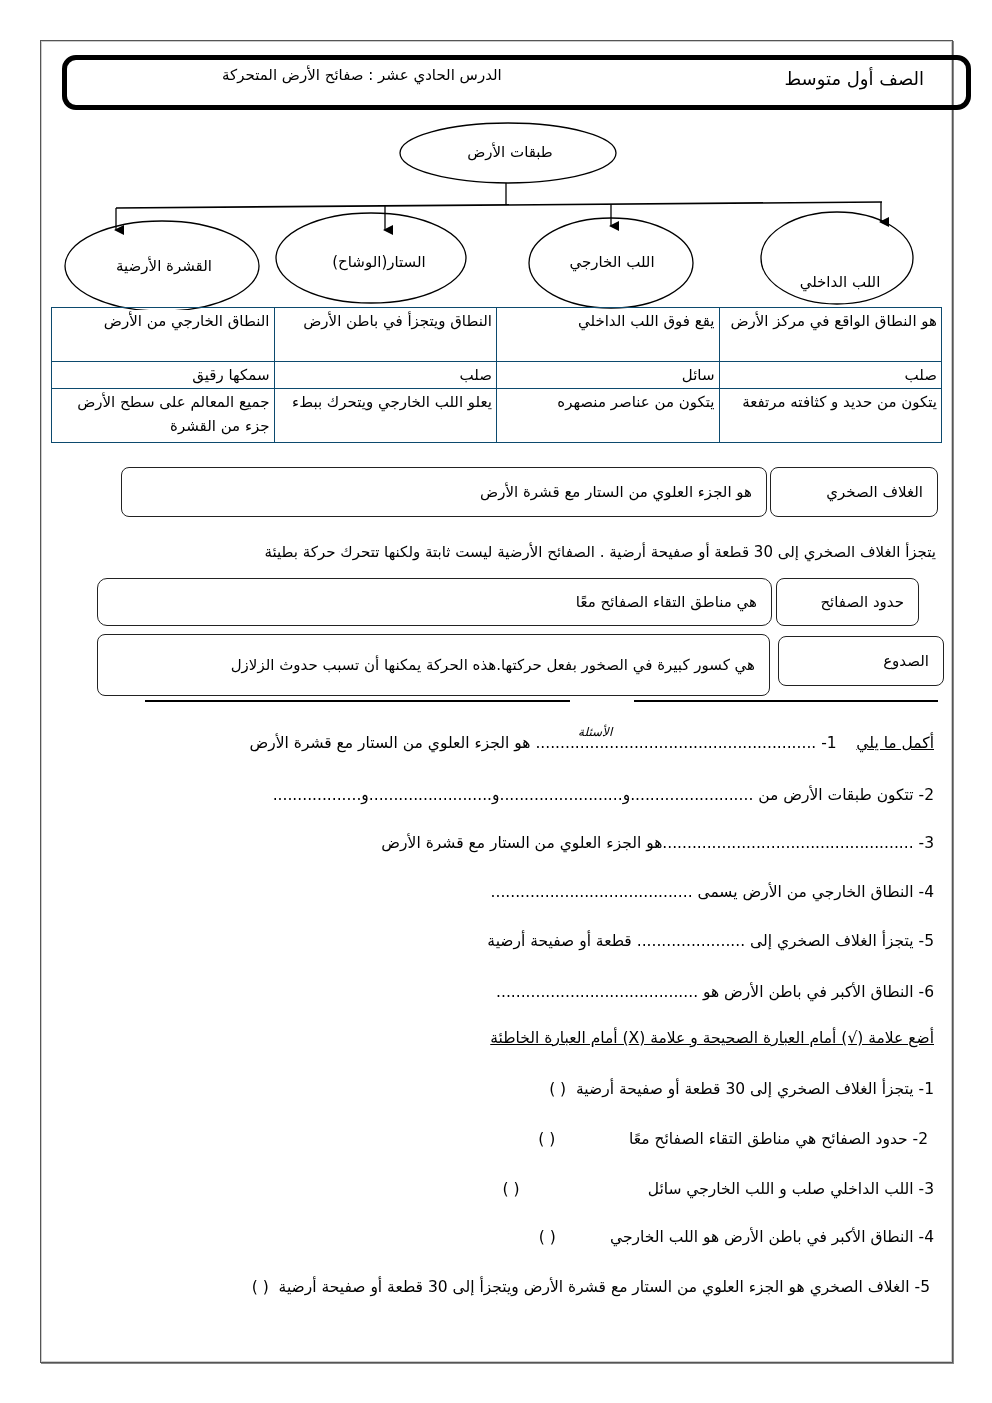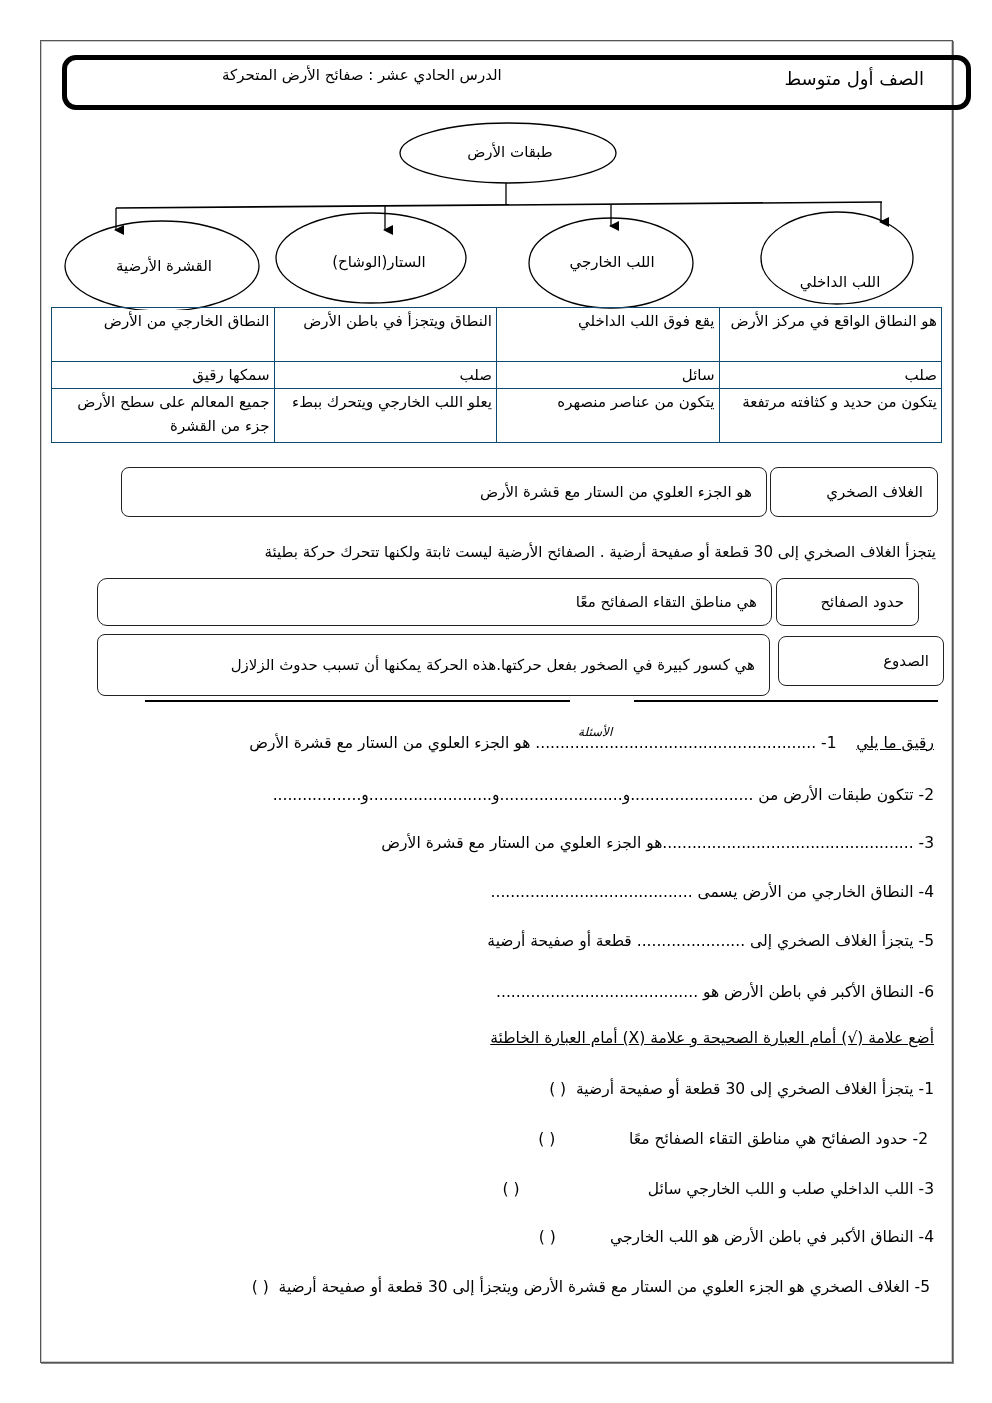--- a/index.html
+++ b/index.html
@@ -102,21 +102,21 @@
 </div>
 <div class="defbox" style="left:97px;top:634px;width:673px;height:62px;">
   <span class="txt">هي كسور كبيرة في الصخور بفعل حركتها.هذه الحركة يمكنها أن تسبب حدوث الزلازل</span>
 </div>
 
 <div class="section-rule" style="left:145px;width:425px;"></div>
 <div class="section-title">الأسئلة</div>
 <div class="section-rule" style="left:634px;width:304px;"></div>
 
 <div class="q" style="top:734px;right:58px;">
-  <span class="u">رقيق ما يلي</span>&nbsp;&nbsp;&nbsp;
+  <span class="u">أكمل ما يلي</span>&nbsp;&nbsp;&nbsp;
   <span>1- ......................................................... هو الجزء العلوي من الستار مع قشرة الأرض</span>
 </div>
 <div class="q" style="top:786px;">
   <span>2- تتكون طبقات الأرض من .........................و.........................و.........................و..................</span>
 </div>
 <div class="q" style="top:834px;">
   <span>3- ...................................................هو الجزء العلوي من الستار مع قشرة الأرض</span>
 </div>
 <div class="q" style="top:883px;">
   <span>4- النطاق الخارجي من  الأرض يسمى .........................................</span>

